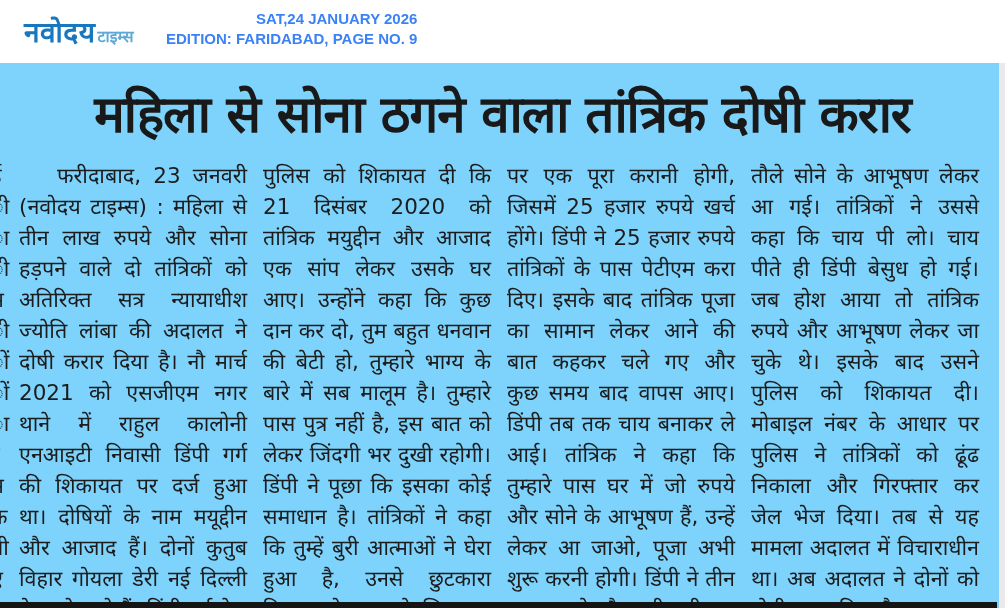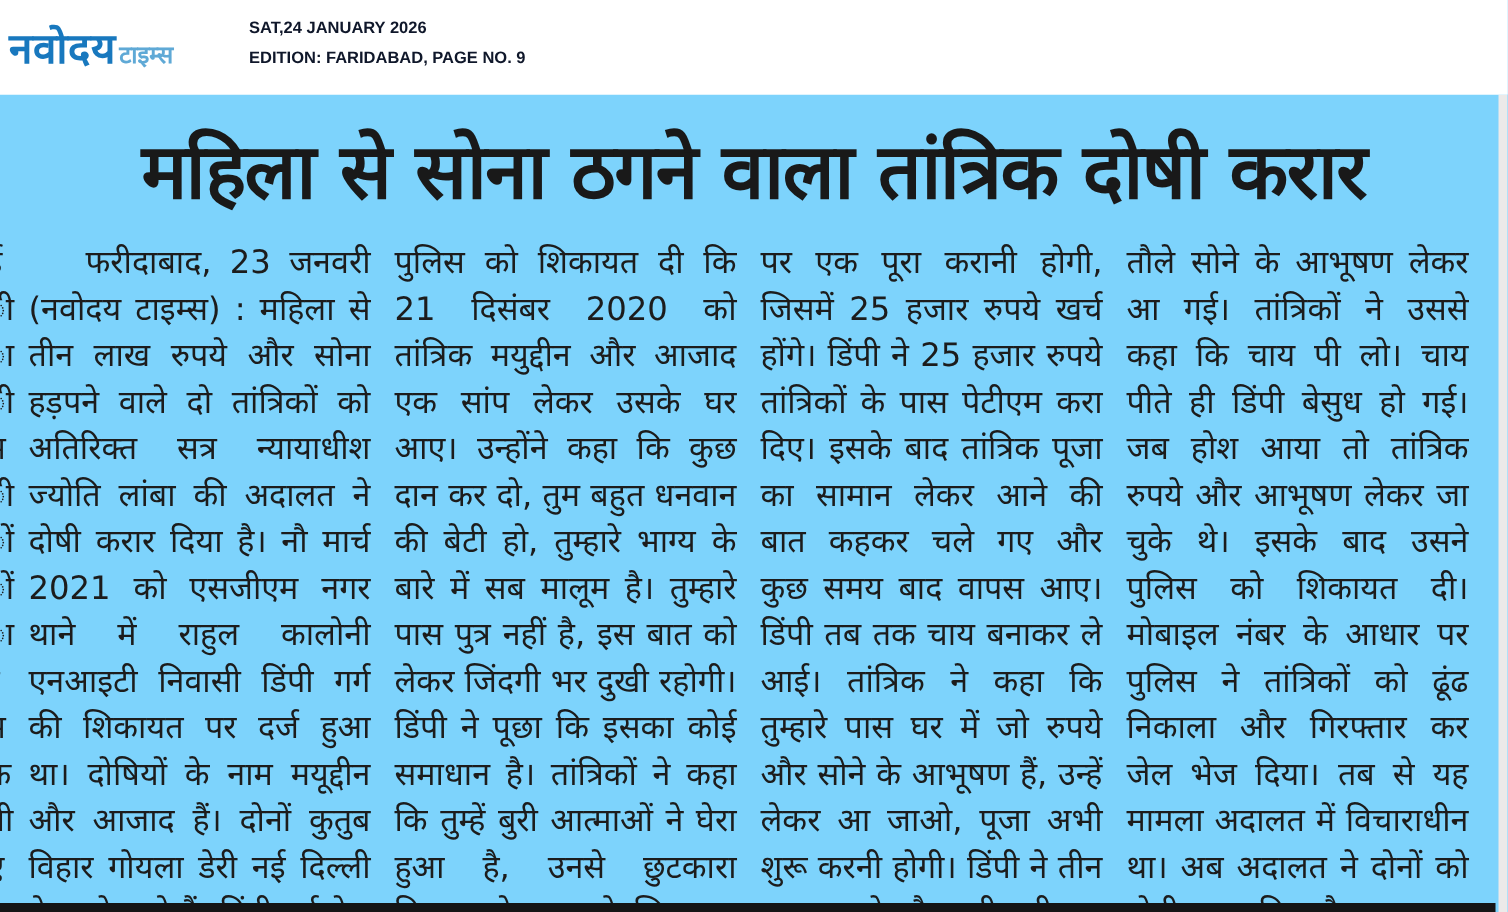--- a/index.html
+++ b/index.html
@@ -9,33 +9,34 @@
     background:#ffffff;
     overflow:hidden;
     font-family:"Liberation Sans", sans-serif;
   }
   
   .header {
     position:absolute; top:0; left:0; width:1005px; height:63px;
     background:#ffffff; z-index:3;
   }
   .logo {
-    position:absolute; left:6px; top:12px; white-space:nowrap;
+    position:absolute; left:24px; top:12px; white-space:nowrap;
     font-family:"DejaVu Sans", sans-serif;
   }
   .logo-main {
     color:#1878be; font-size:28px; font-weight:bold; letter-spacing:0.5px;
   }
   .logo-sub {
     color:#5fa9d6; font-size:16px; font-weight:bold; margin-left:2px;
   }
   .dateblock {
     position:absolute; left:166px; top:9px;
-    font-weight:bold; font-size:11px; line-height:20px; color:#0f172a;
+    font-weight:bold; font-size:15px; line-height:20px; color:#3b82f6;
     font-family:"Liberation Sans", sans-serif;
+    text-align:right;
   }
   
   .paper {
     position:absolute; top:63px; left:0; width:1005px; height:545px;
     background:#7dd3fc; overflow:hidden;
   }
   .rightedge {
     position:absolute; top:0; right:0; width:6px; height:100%;
     background:#eceae9;
   }

